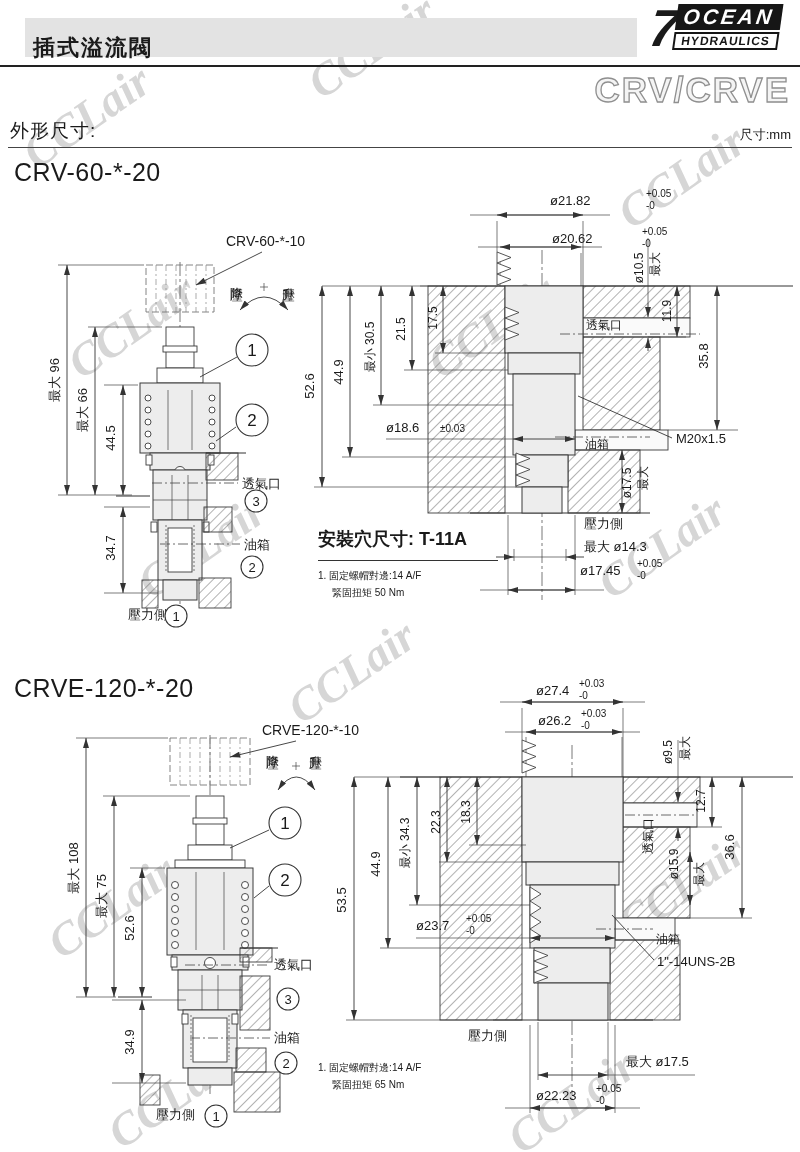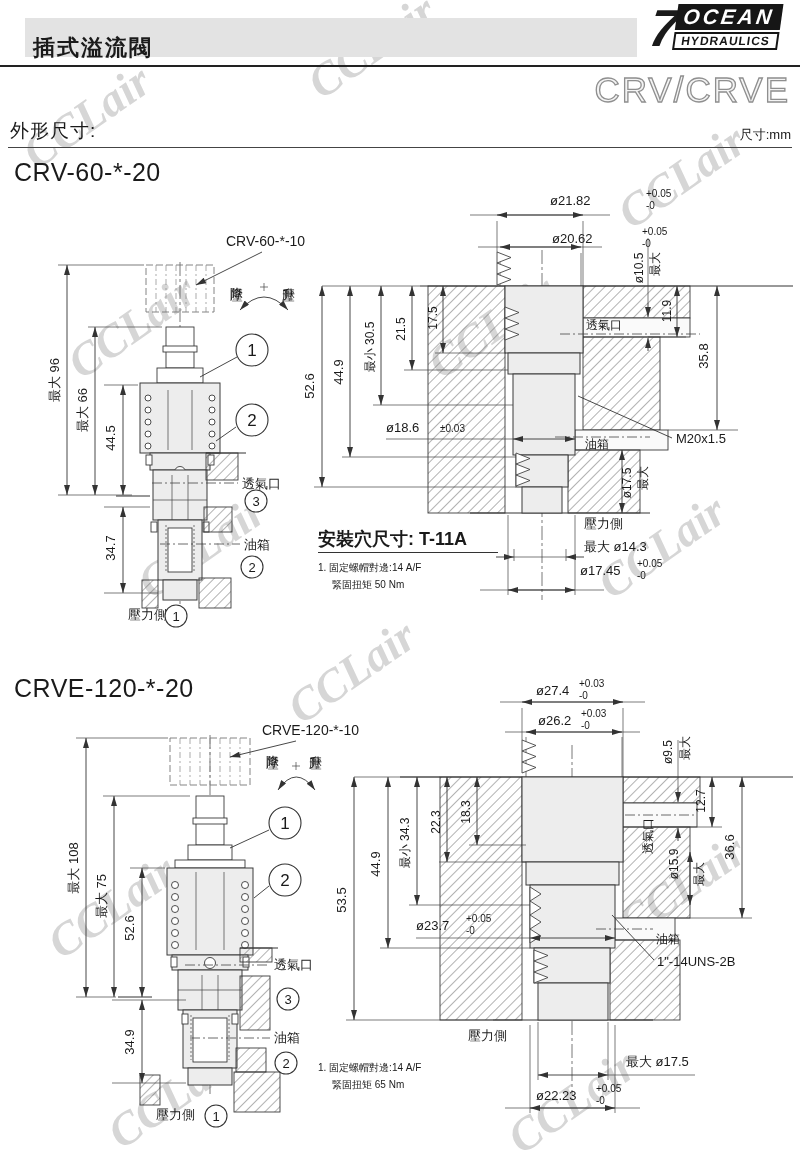--- a/index.html
+++ b/index.html
@@ -10,30 +10,30 @@
   .titlebar{position:absolute;left:25px;top:18px;width:612px;height:39px;background:#e3e3e3}
   .pgtitle{position:absolute;left:33px;top:33px;font-size:22px;font-weight:bold;letter-spacing:2px}
   .logo{position:absolute;left:650px;top:4px;display:flex;transform:skewX(-8deg)}
   .logo-seven{font-size:52px;font-weight:bold;font-style:italic;line-height:0.95;margin-right:-4px}
   .logo-right{display:flex;flex-direction:column;align-items:stretch}
   .logo-ocean{background:#161616;color:#fff;font-size:21px;font-weight:bold;font-style:italic;
       padding:1px 7px;letter-spacing:3px;text-align:center}
   .logo-hyd{border:2px solid #161616;background:#fff;color:#161616;font-size:12px;font-weight:bold;
       padding:0 3px;letter-spacing:1px;margin-top:2px;text-align:center}
   .rule-top{position:absolute;left:0;right:0;top:65px;height:2px;background:#222}
-  .series{position:absolute;right:10px;top:70px;font-size:35px;font-weight:normal;letter-spacing:2px;
+  .series{position:absolute;right:10px;top:70px;font-size:35px;font-weight:bold;letter-spacing:2px;
       color:#f4f4f4;-webkit-text-stroke:1.3px #8f8f8f}
   .section{position:absolute;left:10px;top:118px;font-size:19px;letter-spacing:1px}
   .unit{position:absolute;right:9px;top:126px;font-size:13px}
   .rule2{position:absolute;left:8px;right:8px;top:147px;height:1px;background:#444}
   .model{position:absolute;font-size:25px;letter-spacing:0.5px}
   .vtext{position:absolute;writing-mode:vertical-rl;text-orientation:upright;font-size:13px;
       letter-spacing:2px;line-height:1}
   .inst{position:absolute;width:180px}
-  .inst-title{font-size:18px;font-weight:bold;border-bottom:1.5px solid #333;padding-bottom:1px;
+  .inst-title{font-size:18px;font-weight:bold;border-bottom:1.5px solid #333;padding-bottom:9px;
       margin-bottom:6px;white-space:nowrap}
   .inst-note{font-size:10px;line-height:1.7;white-space:nowrap}
   .inst-indent{padding-left:14px}
   svg{position:absolute;left:0;top:155px}
   svg text{font-family:"Liberation Sans",sans-serif;fill:#1a1a1a}
   .t10{font-size:10px}.t12{font-size:12px}.t13{font-size:13px}.t14{font-size:14px}.t17{font-size:17px}
   .ln{stroke:#333;stroke-width:1;fill:none}
   .tn{stroke:#444;stroke-width:0.7;fill:none}
   .dim{stroke:#333;stroke-width:0.9;fill:none}
   .cl{stroke:#555;stroke-width:0.8;stroke-dasharray:14 3 3 3;fill:none}

